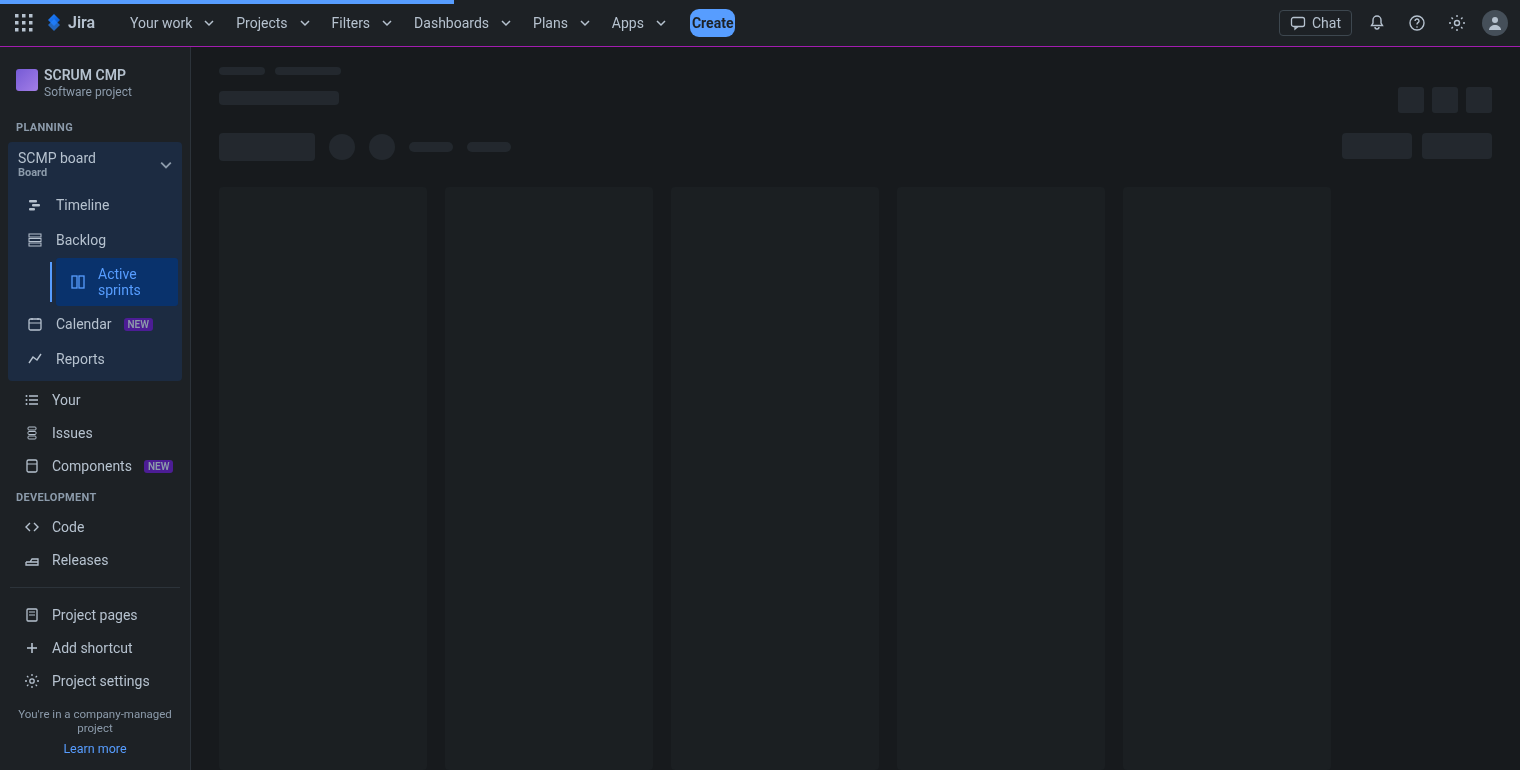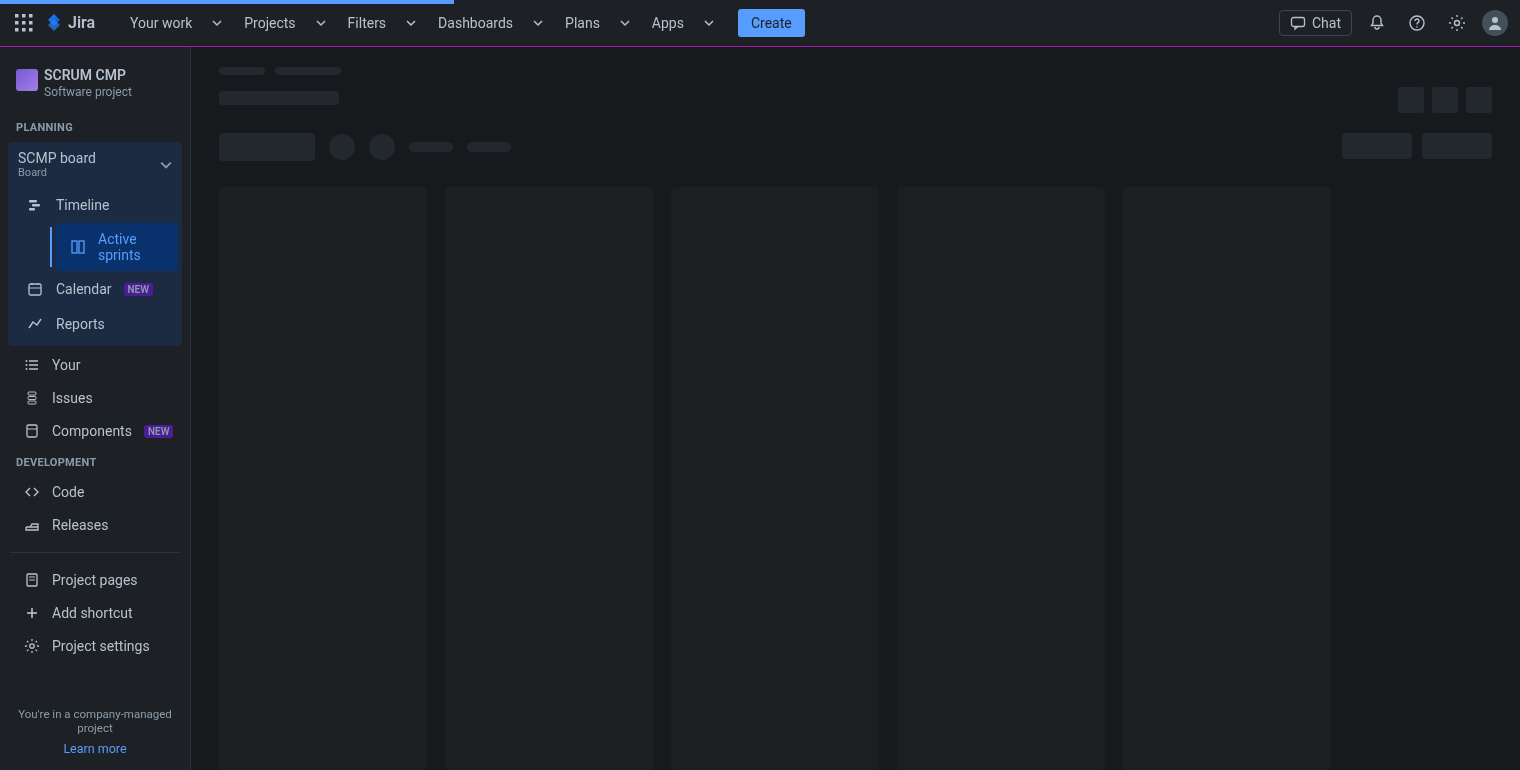--- a/index.html
+++ b/index.html
@@ -7,24 +7,24 @@
 
 
 .loading-bar { position: absolute; top: 0; left: 0; height: 4px; width: 454px; background: #579dff; z-index: 100; }
 
 
 .topnav { position: relative; display: flex; align-items: center; height: 47px; padding: 0 12px; border-bottom: 1px solid #a21caf; }
 .appswitch { width: 24px; height: 24px; display: flex; align-items: center; justify-content: center; cursor: pointer; margin-right: 8px; color: #b6c2cf; }
 .logo { display: flex; align-items: center; margin-right: 18px; }
 .logo svg { height: 22px; }
 .nav-items { display: flex; align-items: center; gap: 6px; }
-.nav-item { display: flex; align-items: center; padding: 6px 8px; border-radius: 4px; cursor: pointer; font-size: 14px; color: #b6c2cf; gap: 20px; }
+.nav-item { display: flex; align-items: center; padding: 6px 8px; border-radius: 4px; cursor: pointer; font-size: 14px; color: #b6c2cf; gap: 12px; }
 .nav-item.accent { position: relative; }
 .nav-item.accent::after { content:""; position:absolute; bottom:-15px; left:0; right:0; height:2px; background:#579dff; }
-.create-btn { margin-left: 10px; background: #579dff; color: #1d2125; font-weight: 400; font-size: 14px; padding: 6px 13px; border-radius: 3px; cursor: pointer; }
+.create-btn { margin-left: 10px; background: #579dff; color: #1d2125; font-weight: 700; font-size: 14px; padding: 6px 2px; border-radius: 9px; cursor: pointer; }
 .topnav-right { margin-left: auto; display: flex; align-items: center; gap: 10px; }
 .search-box { width: 160px; height: 30px; background: #22272b; border: 1px solid #3d474f; border-radius: 4px; display: flex; align-items: center; padding: 0 8px; gap: 6px; color: #8c9bab; }
 .search-box span.ph { font-size: 13px; }
 .chat-btn { display: flex; align-items: center; gap: 6px; border: 1px solid #3d474f; border-radius: 4px; padding: 4px 10px; font-size: 14px; cursor: pointer; color: #b6c2cf; }
 .icon-btn { width: 30px; height: 30px; display: flex; align-items: center; justify-content: center; cursor: pointer; color: #b6c2cf; }
 .avatar-icon { width: 26px; height: 26px; border-radius: 50%; background: #454f59; display:flex; align-items:center; justify-content:center; }
 
 .body-row { display: flex; height: calc(100% - 47px); }
 
 
@@ -32,21 +32,21 @@
 .drag-handle { position:absolute; right:-1px; top:0; bottom:0; width:2px; background:transparent; cursor:col-resize;}
 .project-head { padding: 20px 16px 14px 44px; position:relative; }
 .project-head .square { position:absolute; left:16px; top:22px; width:22px; height:22px; border-radius:3px; background:linear-gradient(135deg,#765bd6,#a37ee6); }
 .project-head .name { font-size: 14px; font-weight: 600; color:#b6c2cf; }
 .project-head .type { font-size: 12px; color:#8c9bab; margin-top:2px; }
 .section-label { font-size: 11px; font-weight: 700; color: #8c9bab; padding: 8px 16px 6px; letter-spacing: 0.3px; }
 .board-group { margin: 2px 8px; background:#1c2b41; border-radius:4px; padding-bottom:4px; }
 .board-head { display:flex; align-items:center; padding:8px 10px; cursor:pointer; }
 .board-head .ti { flex:1; }
 .board-head .bt { font-size:14px; color:#b6c2cf; }
-.board-head .bs { font-size:11px; color:#8c9bab; }
+.board-head .bs { font-size:11px; color:#8c9bab;font-weight:bold; }
 .board-head .chev { color:#8c9bab; }
 .board-items .srow { display:flex; align-items:center; gap:12px; padding:8px 10px 8px 14px; margin:1px 4px; border-radius:3px; cursor:pointer; font-size:14px; color:#b6c2cf; }
 .board-items .srow.active { background:#09326c; color:#579dff; position:relative;margin-left:48px; }
 .board-items .srow.active::before { content:""; position:absolute; left:-6px; top:4px; bottom:4px; width:2px; background:#579dff; }
 .board-items .srow .ic { width:18px; height:18px; display:flex; align-items:center; justify-content:center; }
 .new-badge { font-size:10px; font-weight:600; padding:1px 4px; border-radius:3px; background:#4c1d95; color:#8c9bab; }
 .plain-items .prow { display:flex; align-items:center; gap:12px; padding:8px 10px 8px 18px; margin:1px 6px; border-radius:3px; cursor:pointer; font-size:14px; color:#b6c2cf; }
 .divider { height:1px; background:#2c333a; margin:10px 10px; }
 .foot { margin-top:auto; text-align:center; padding: 6px 8px 14px; }
 .foot .msg { font-size:11.5px; color:#8c9bab; }
@@ -209,20 +209,30 @@
         <div class="srow">
           <span class="ic">
               <svg width="16" height="16" viewBox="0 0 16 16">
                 <rect x="2" y="3" width="8" height="2.5" rx="1" fill="currentColor"></rect>
                 <rect x="5" y="7" width="8" height="2.5" rx="1" fill="currentColor"></rect>
                 <rect x="2" y="11" width="6" height="2.5" rx="1" fill="currentColor"></rect>
               </svg>
             </span>
           <span>Timeline</span>
         </div>
+        <div class="srow">
+          <span class="ic">
+              <svg width="16" height="16" viewBox="0 0 16 16">
+                <rect x="2" y="2" width="12" height="3" stroke="currentColor" fill="none"></rect>
+                <rect x="2" y="6.5" width="12" height="3" stroke="currentColor" fill="none"></rect>
+                <rect x="2" y="11" width="12" height="3" stroke="currentColor" fill="none"></rect>
+              </svg>
+            </span>
+          <span>Backlog</span>
+        </div>
         <div class="srow active">
           <span class="ic">
               <svg width="16" height="16" viewBox="0 0 16 16">
                 <rect x="2" y="2" width="5" height="12" stroke="currentColor" fill="none" stroke-width="1.3"></rect>
                 <rect x="9" y="2" width="5" height="12" stroke="currentColor" fill="none" stroke-width="1.3"></rect>
               </svg>
             </span>
           <span>Active sprints</span>
         </div>
         <div class="srow">

